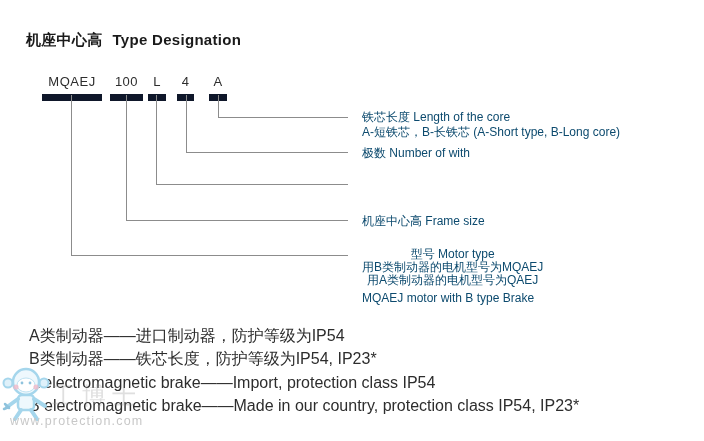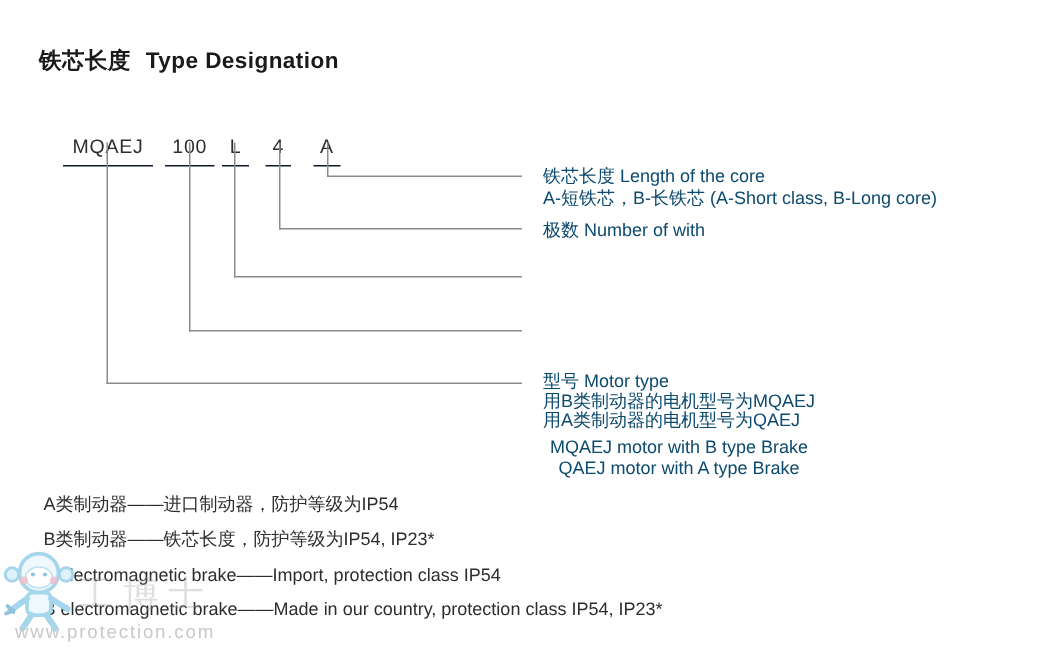--- a/index.html
+++ b/index.html
@@ -11,55 +11,55 @@
   .title {
     position:absolute; left:26px; top:31px; margin:0;
     font-size:15px; font-weight:bold; color:#1a1a1a; letter-spacing:0.3px;
     white-space:nowrap;
   }
   .title .en { margin-left:10px; }
 
   .code-part {
     position:absolute; top:74px; height:17px;
     text-align:center; font-size:13px; color:#2d2d2d; letter-spacing:0.5px;
-    border-bottom:1px solid #0f172a; padding-bottom:3px; white-space:nowrap;margin-top:16px;
+    border-bottom:7px solid #0f172a; padding-bottom:3px; white-space:nowrap;
   }
 
   .vline { position:absolute; width:1px; background:#8c8c8c; }
   .hline { position:absolute; height:1px; background:#8c8c8c; }
 
   .callout {
     position:absolute; left:362px; font-size:12px; line-height:15px;
     color:#0c4a6e; white-space:nowrap;
   }
-  .callout .tight { line-height:13px; }
-  .callout .grp2 { margin-top:5px; line-height:13.5px;text-align:center; }
+  .callout .tight { line-height:13px;text-align:center; }
+  .callout .grp2 { margin-top:5px; line-height:13.5px; }
 
   .note-line {
-    position:absolute; left:29px; font-size:12px; line-height:14px;
+    position:absolute; left:29px; font-size:16px; line-height:14px;
     color:#2d2d2d; white-space:nowrap;
   }
 
   .watermark { position:absolute; left:0; top:364px; width:220px; height:77px; }
   .wm-logo { position:absolute; left:1px; top:2px; }
   .wm-cn {
     position:absolute; left:52px; top:16px; font-size:24px; letter-spacing:6px;
     color:rgba(150,150,150,0.30); font-weight:normal; white-space:nowrap;
   }
   .wm-url {
     position:absolute; left:10px; top:50px; font-size:12.5px; letter-spacing:1.2px;
     color:#c8c8c8; white-space:nowrap;
   }
 </style>
 </head>
 <body>
 
 <div class="page">
 
-  <h1 class="title"><span>铁芯长度</span><span class="en">Type Designation</span></h1>
+  <h1 class="title"><span>机座中心高</span><span class="en">Type Designation</span></h1>
 
   <div class="code-part" style="left:42px;width:60px">MQAEJ</div>
   <div class="code-part" style="left:110px;width:33px">100</div>
   <div class="code-part" style="left:148px;width:18px">L</div>
   <div class="code-part" style="left:177px;width:17px">4</div>
   <div class="code-part" style="left:209px;width:18px">A</div>
 
   <div class="vline" style="left:218px;top:95px;height:23px"></div>
   <div class="vline" style="left:186px;top:95px;height:58px"></div>
   <div class="vline" style="left:156px;top:95px;height:90px"></div>
@@ -67,36 +67,38 @@
   <div class="vline" style="left:71px;top:95px;height:161px"></div>
 
   <div class="hline" style="left:218px;top:117px;width:130px"></div>
   <div class="hline" style="left:186px;top:152px;width:162px"></div>
   <div class="hline" style="left:156px;top:184px;width:192px"></div>
   <div class="hline" style="left:126px;top:220px;width:222px"></div>
   <div class="hline" style="left:71px;top:255px;width:277px"></div>
 
   <div class="callout" style="top:110px">
     <div>铁芯长度 Length of the core</div>
-    <div>A-短铁芯，B-长铁芯 (A-Short class, B-Long core)</div>
+    <div>A-短铁芯，B-长铁芯 (A-Short type, B-Long core)</div>
   </div>
 
   <div class="callout" style="top:146px">
     <div>极数 Number of with</div>
   </div>
 
 
+  <div class="callout" style="top:214px">
+    <div>机座中心高 Frame size</div>
+  </div>
 
   <div class="callout" style="top:248px">
     <div class="tight">型号 Motor type</div>
     <div class="tight">用B类制动器的电机型号为MQAEJ</div>
     <div class="tight">用A类制动器的电机型号为QAEJ</div>
     <div class="grp2">
       <div>MQAEJ motor with B type Brake</div>
-      <div>QAEJ motor with A type Brake</div>
     </div>
   </div>
 
   <div class="note-line" style="top:329px">A类制动器——进口制动器，防护等级为IP54</div>
   <div class="note-line" style="top:352px">B类制动器——铁芯长度，防护等级为IP54, IP23*</div>
   <div class="note-line" style="top:376px">A electromagnetic brake——Import, protection class IP54</div>
   <div class="note-line" style="top:399px">B electromagnetic brake——Made in our country, protection class IP54, IP23*</div>
 
   <div class="watermark">
     <svg class="wm-logo" width="52" height="56" viewBox="0 0 52 56">

